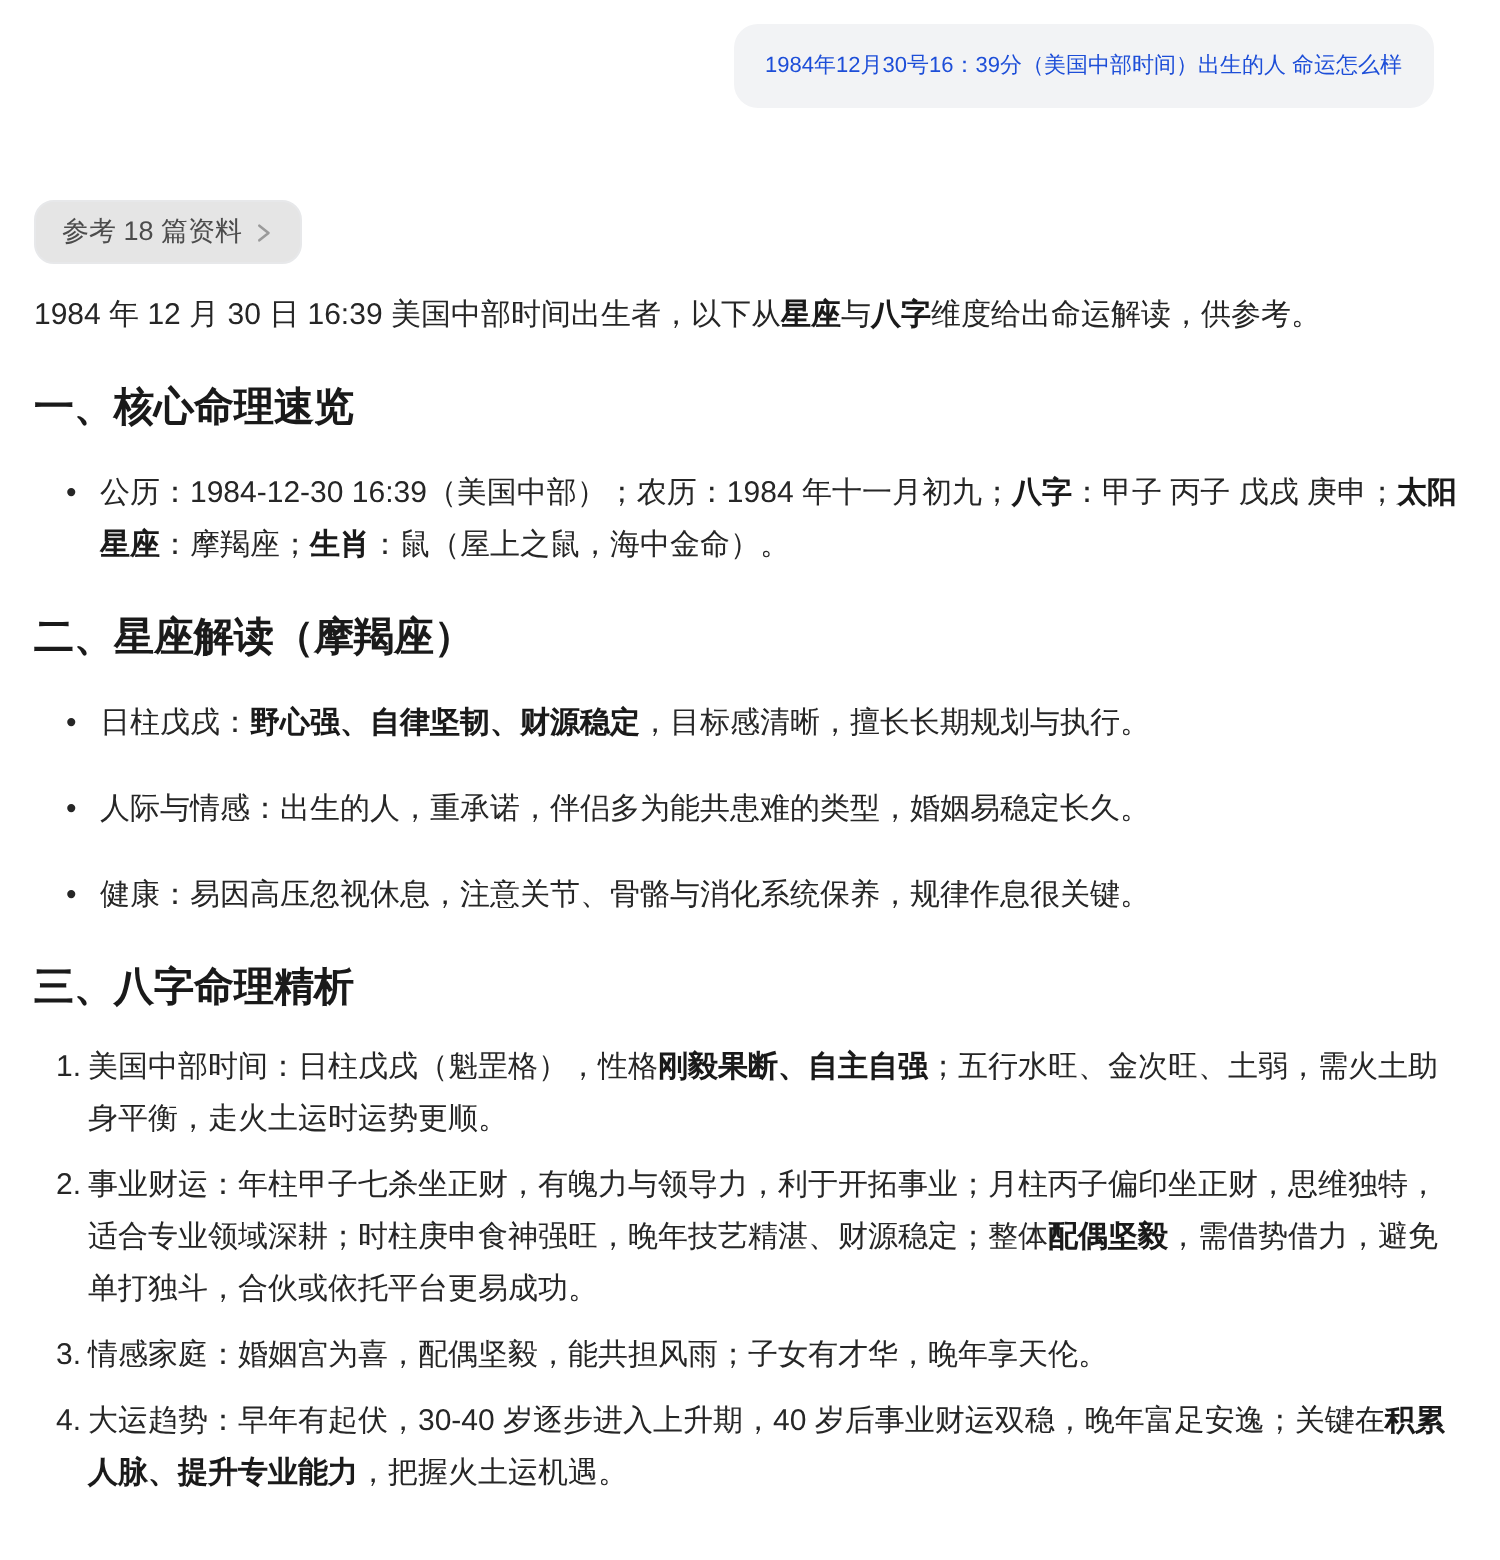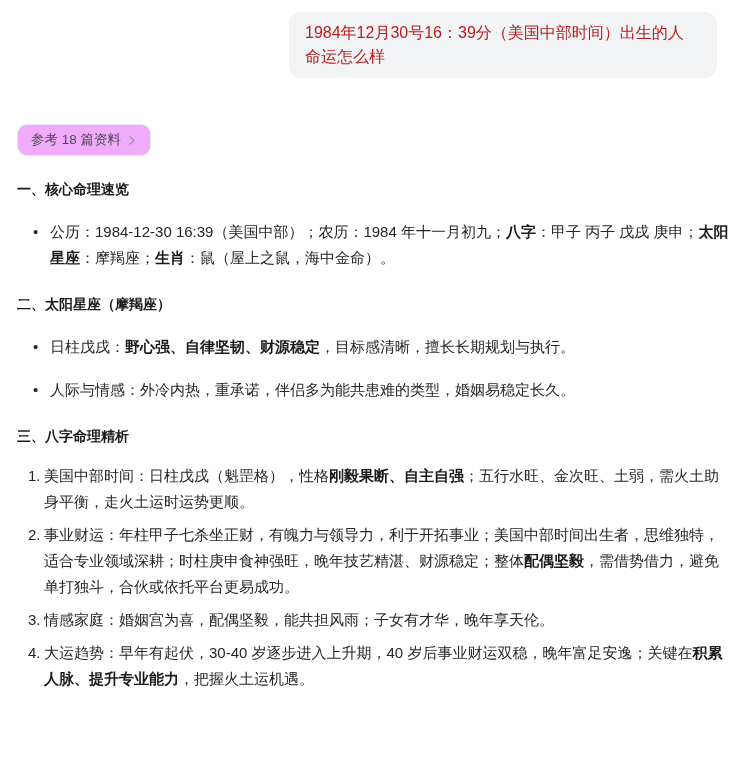--- a/index.html
+++ b/index.html
@@ -20,33 +20,33 @@
   .user-row {
     display: flex;
     justify-content: flex-end;
     padding-right: 16px;
   }
   .bubble {
     max-width: 396px;
     background: #f2f3f5;
     border-radius: 12px;
     padding: 9px 16px;
-    font-size: 16px;
+    font-size: 11px;
     line-height: 24px;
-    color: #b91c1c;
+    color: #1d4ed8;
   }
   
   .refs-row {
     margin-top: 46px;
   }
   .refs-btn {
     display: inline-flex;
     align-items: center;
     gap: 5px;
-    background: #f0abfc;
+    background: #e5e5e5;
     border: 1px solid #e7e8ea;
     border-radius: 10px;
     padding: 8px 13px;
     font-size: 13.5px;
     color: #4c4c4c;
     font-family: inherit;
     cursor: pointer;
     line-height: 1;
   }
   .refs-btn svg {
@@ -57,21 +57,21 @@
   .answer {
     margin-top: 12px;
     font-size: 15px;
     line-height: 26px;
     color: #262626;
   }
   .answer p {
     margin: 13px 0;
   }
   .answer h3 {
-    font-size: 14px;
+    font-size: 20px;
     font-weight: 700;
     color: #1a1a1a;
     margin: 20px 0 14px 0;
     line-height: 26px;
   }
   .answer strong {
     font-weight: 700;
     color: #1a1a1a;
   }
   .answer ul {
@@ -126,31 +126,33 @@
       <span>参考 18 篇资料</span>
       <span>
         <svg width="11" height="11" viewBox="0 0 12 12" fill="none">
           <polyline points="4,2 9,6 4,10" stroke="#9a9a9a" stroke-width="1.4" stroke-linecap="round" stroke-linejoin="round"></polyline>
         </svg>
       </span>
     </button>
   </div>
 
   <div class="answer">
+      <p><span>1984 年 12 月 30 日 16:39 美国中部时间出生者，以下从</span><strong>星座</strong><span>与</span><strong>八字</strong><span>维度给出命运解读，供参考。</span></p>
       <h3>一、核心命理速览</h3>
       <ul>
         <li><span>公历：1984-12-30 16:39（美国中部）；农历：1984 年十一月初九；</span><strong>八字</strong><span>：甲子 丙子 戊戌 庚申；</span><strong>太阳星座</strong><span>：摩羯座；</span><strong>生肖</strong><span>：鼠（屋上之鼠，海中金命）。</span></li>
       </ul>
-      <h3>二、太阳星座（摩羯座）</h3>
+      <h3>二、星座解读（摩羯座）</h3>
       <ul>
         <li><span>日柱戊戌：</span><strong>野心强、自律坚韧、财源稳定</strong><span>，目标感清晰，擅长长期规划与执行。</span></li>
-        <li><span>人际与情感：外冷内热，重承诺，伴侣多为能共患难的类型，婚姻易稳定长久。</span></li>
+        <li><span>人际与情感：出生的人，重承诺，伴侣多为能共患难的类型，婚姻易稳定长久。</span></li>
+        <li><span>健康：易因高压忽视休息，注意关节、骨骼与消化系统保养，规律作息很关键。</span></li>
       </ul>
       <h3>三、八字命理精析</h3>
       <ol>
         <li><span>美国中部时间：日柱戊戌（魁罡格），性格</span><strong>刚毅果断、自主自强</strong><span>；五行水旺、金次旺、土弱，需火土助身平衡，走火土运时运势更顺。</span></li>
-        <li><span>事业财运：年柱甲子七杀坐正财，有魄力与领导力，利于开拓事业；美国中部时间出生者，思维独特，适合专业领域深耕；时柱庚申食神强旺，晚年技艺精湛、财源稳定；整体</span><strong>配偶坚毅</strong><span>，需借势借力，避免单打独斗，合伙或依托平台更易成功。</span></li>
+        <li><span>事业财运：年柱甲子七杀坐正财，有魄力与领导力，利于开拓事业；月柱丙子偏印坐正财，思维独特，适合专业领域深耕；时柱庚申食神强旺，晚年技艺精湛、财源稳定；整体</span><strong>配偶坚毅</strong><span>，需借势借力，避免单打独斗，合伙或依托平台更易成功。</span></li>
         <li><span>情感家庭：婚姻宫为喜，配偶坚毅，能共担风雨；子女有才华，晚年享天伦。</span></li>
         <li><span>大运趋势：早年有起伏，30-40 岁逐步进入上升期，40 岁后事业财运双稳，晚年富足安逸；关键在</span><strong>积累人脉、提升专业能力</strong><span>，把握火土运机遇。</span></li>
       </ol>
     </div>
 
 </div>
 
 </body></html>

